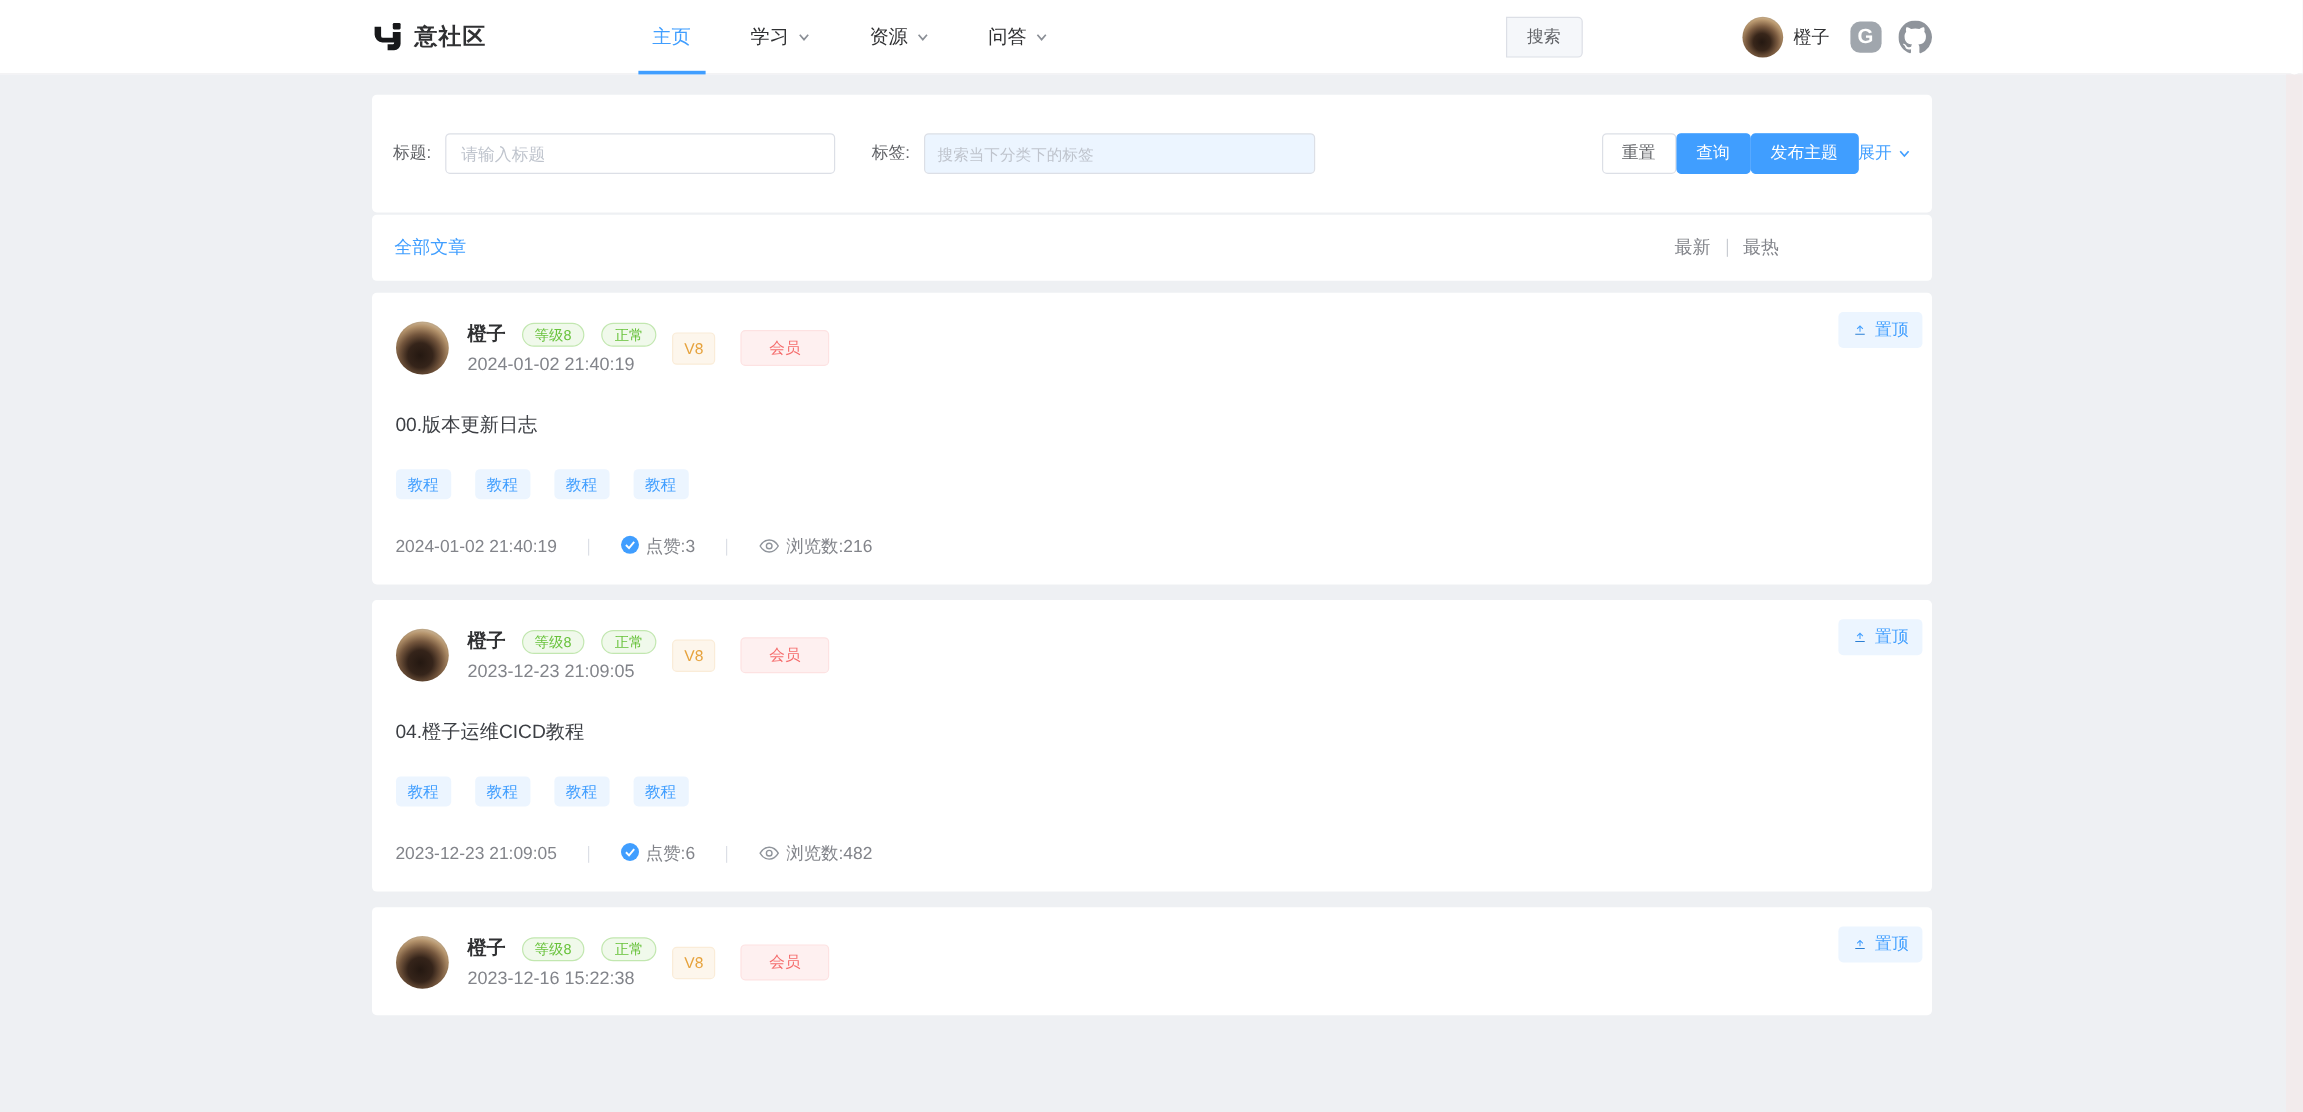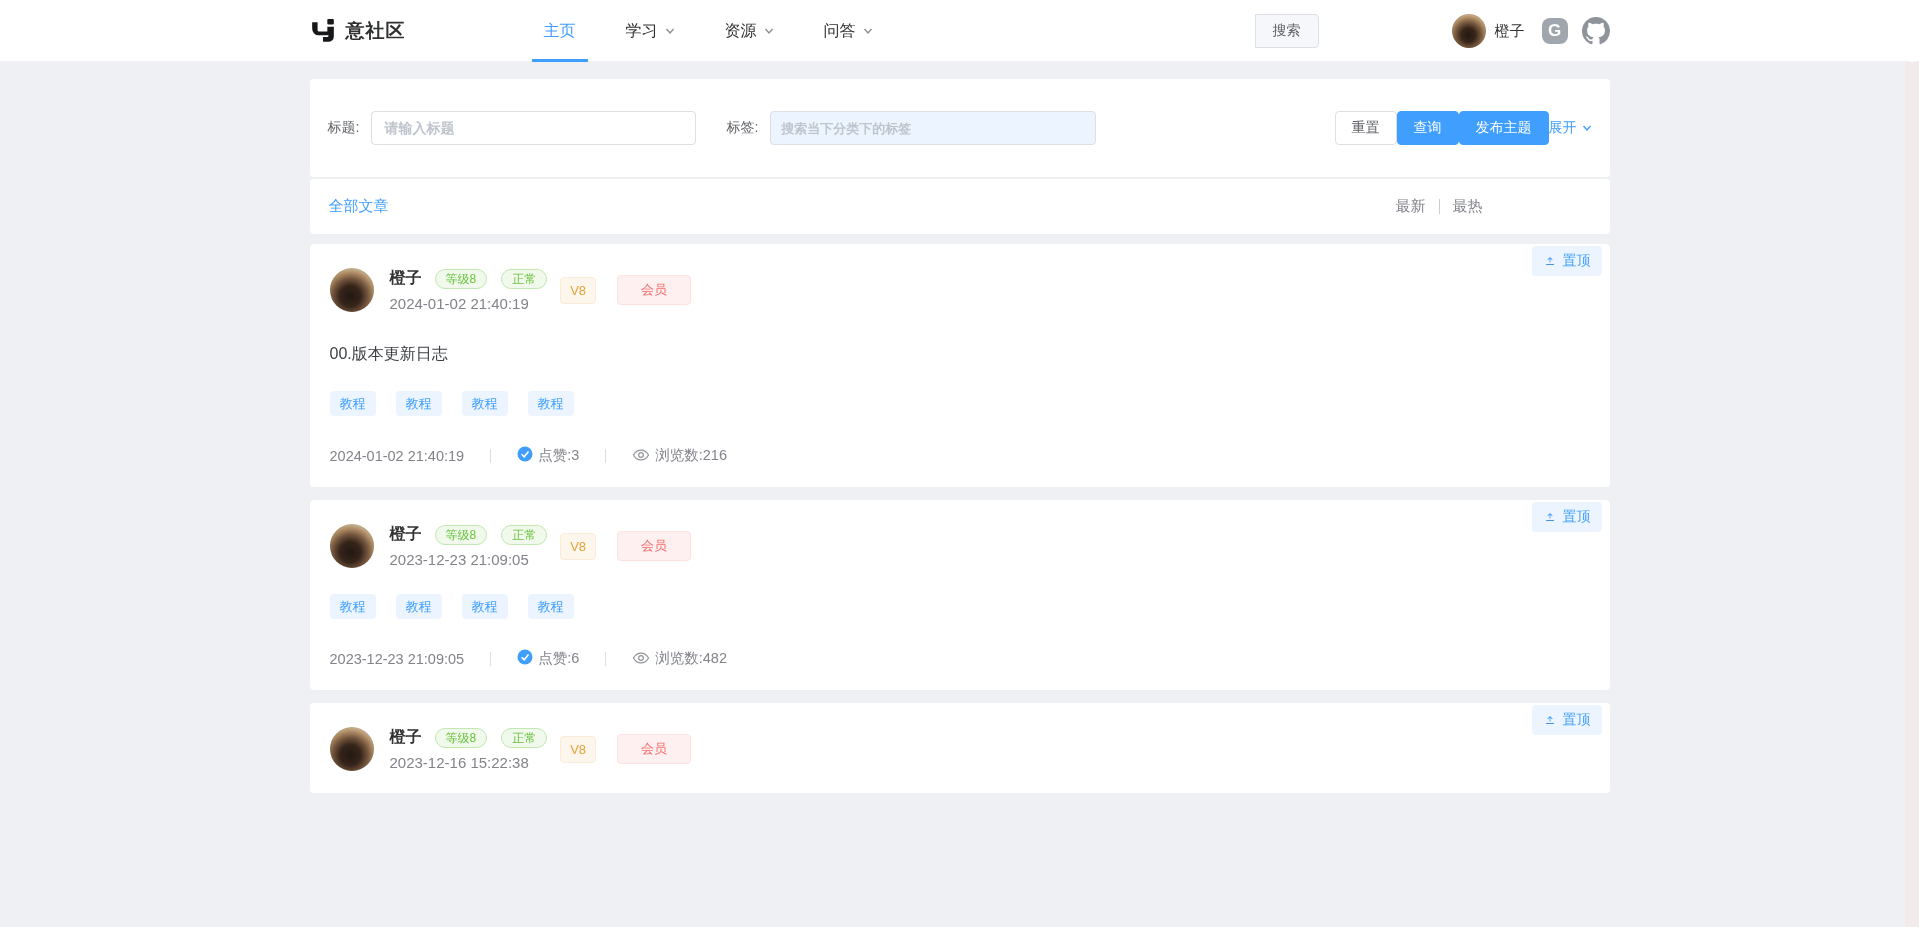--- a/index.html
+++ b/index.html
@@ -69,21 +69,21 @@
   .main { position:absolute; top:62px; left:0; right:0; }
   .container { width:1300px; margin:0 auto; padding-top:17px; }
 
   .filter-panel {
     background:#fff; border-radius:4px; height:98px; margin-bottom:2px;
     display:flex; align-items:center; padding:0 18px;
   }
   .f-label { font-size:14px; color:#606266; margin-right:12px; white-space:nowrap; }
   .f-input {
     height:34px; border:1px solid #dcdfe6; border-radius:4px; padding:0 12px;
-    font-size:14px; font-family:inherit; color:#606266; outline:none; background:#fff;font-weight:bold;
+    font-size:14px; font-family:inherit; color:#606266; outline:none; background:#fff;
   }
   .f-input::placeholder { color:#bfc4cd; }
   .f-input.title { width:325px; }
   .f-input.tag { width:326px; margin-right:0; }
   .lbl2 { margin-left:30px; }
   .f-buttons { margin-left:auto; display:flex; align-items:center; }
   .btn {
     height:34px; border-radius:4px; font-size:14px; font-family:inherit;
     cursor:pointer; padding:0 16px; white-space:nowrap;
   }
@@ -102,21 +102,21 @@
   .sorts { margin-left:auto; display:flex; align-items:center; gap:13px; margin-right:108px; }
   .sort-item { color:#82848a; font-size:15px; cursor:pointer; }
   .sort-div { width:1px; height:15px; background:#c9ccd2; }
 
   
   .card {
     background:#fff; border-radius:4px; margin-bottom:13px;
     padding:24px 20px 22px 20px; position:relative;
   }
   .pin-btn {
-    position:absolute; top:2px; right:8px; background:#ecf5ff; border:none;
+    position:absolute; top:16px; right:8px; background:#ecf5ff; border:none;
     border-radius:4px; color:#409eff; font-size:14px; padding:6px 11px;
     display:flex; align-items:center; gap:6px; cursor:pointer; font-family:inherit;
   }
   .pin-icon { width:14px; height:14px; display:block; }
 
   .user-row { display:flex; align-items:center; }
   .avatar-lg {
     width:44px; height:44px; border-radius:50%; flex:none;
     background:radial-gradient(circle at 46% 64%, #241811 0%, #35241a 28%, #74563d 48%, #b3926b 66%, #ddcdb2 84%, #efe7d6 100%);
     box-shadow:inset 0 0 0 1px rgba(0,0,0,.05);
@@ -308,20 +308,21 @@
             <div class="u-name-row">
               <span class="u-name">橙子</span>
               <span class="badge-green">等级8</span>
               <span class="badge-green">正常</span>
             </div>
             <div class="u-date">2023-12-23 21:09:05</div>
           </div>
           <span class="badge-v">V8</span>
           <span class="badge-member">会员</span>
         </div>
+        <div class="post-title">04.橙子运维CICD教程</div>
         <div class="tags-row">
           <span class="tag">教程</span>
           <span class="tag">教程</span>
           <span class="tag">教程</span>
           <span class="tag">教程</span>
         </div>
         <div class="post-footer">
           <span>2023-12-23 21:09:05</span>
           <span class="pf-div"></span>
           <span class="pf-item">

